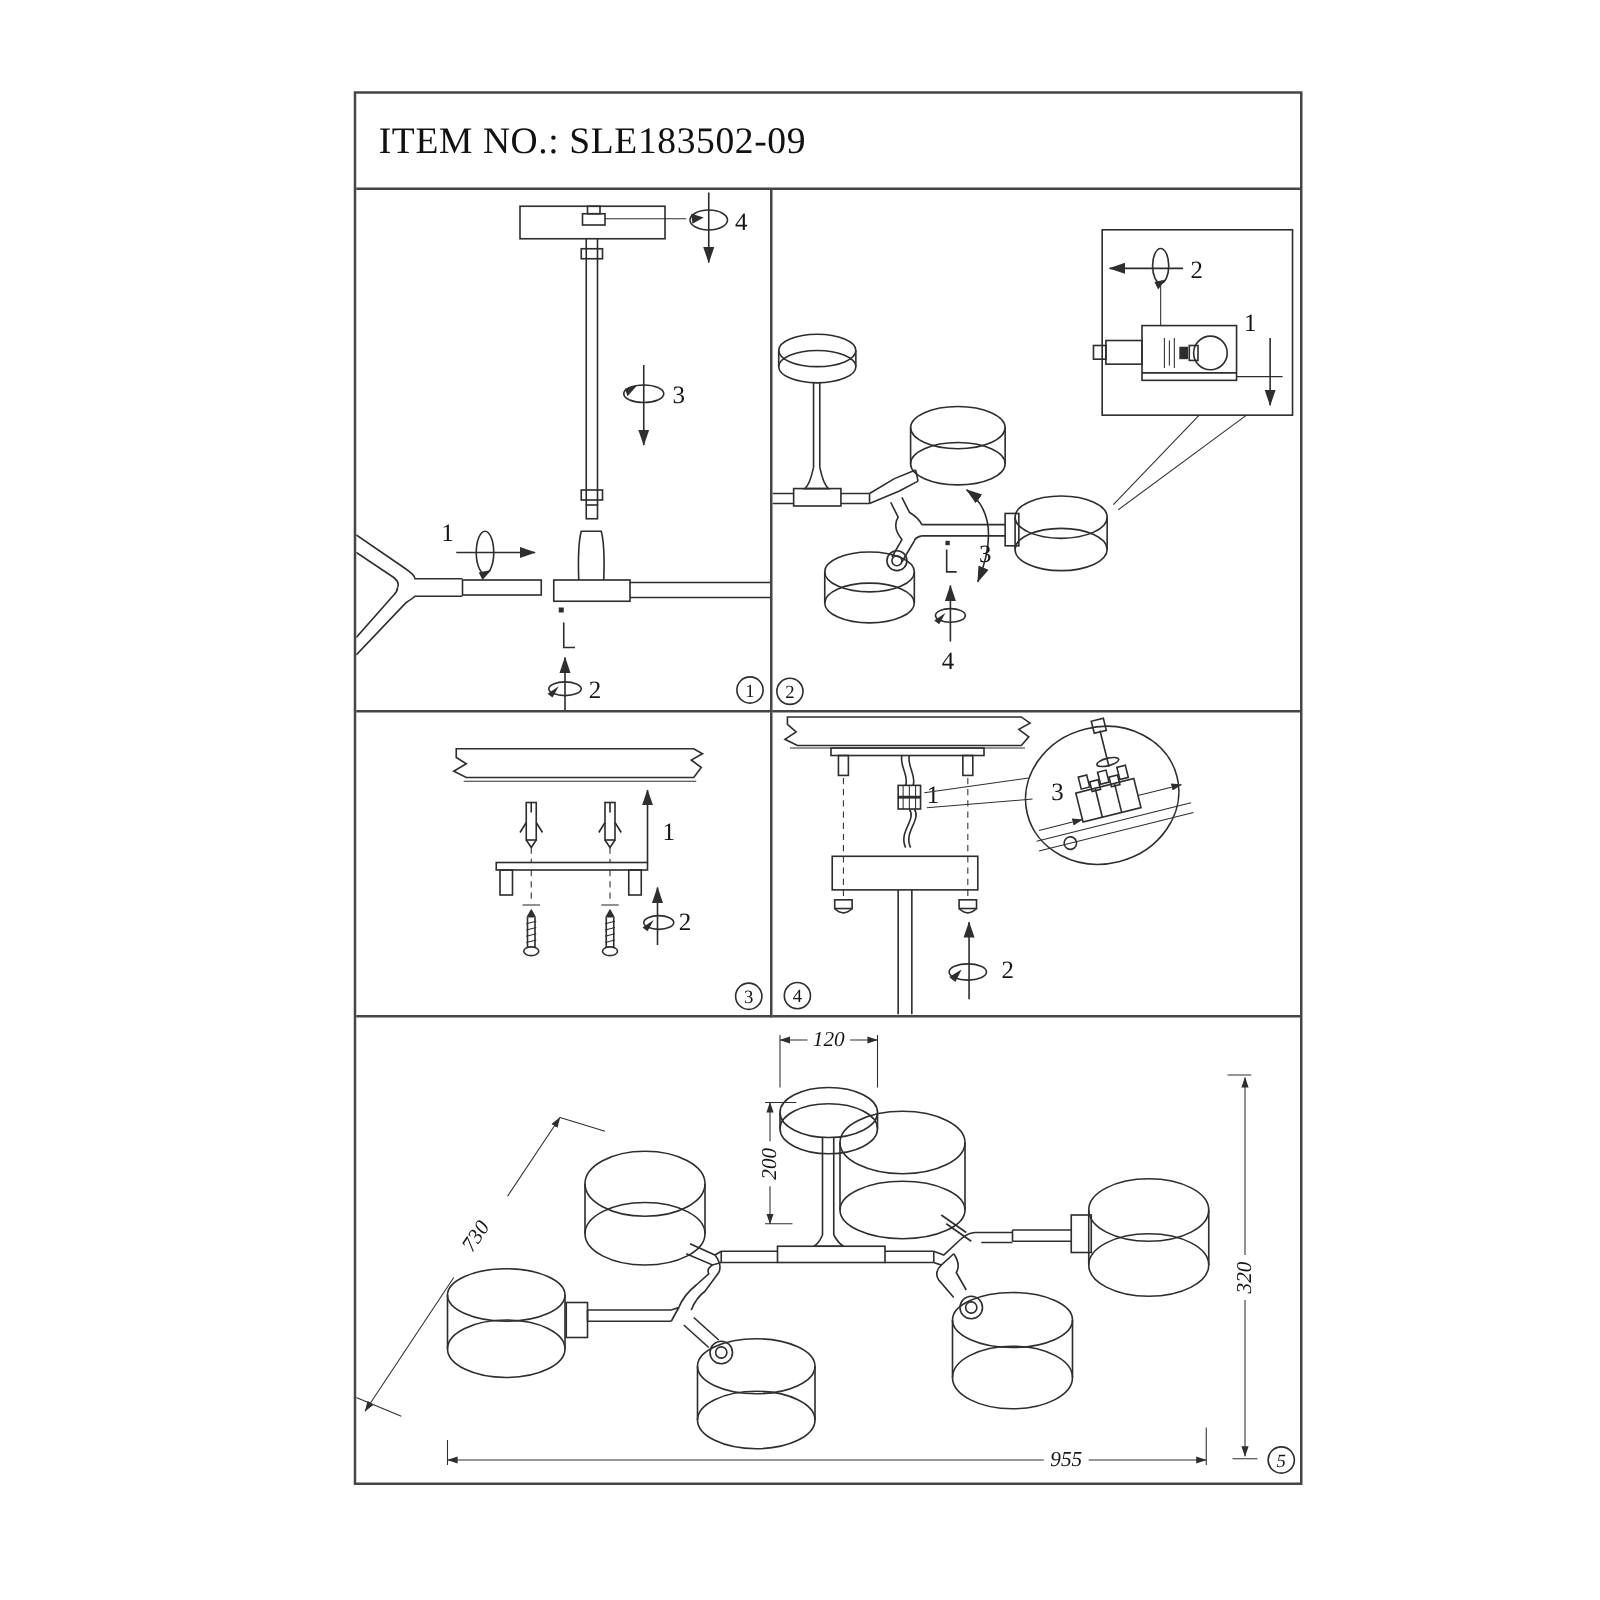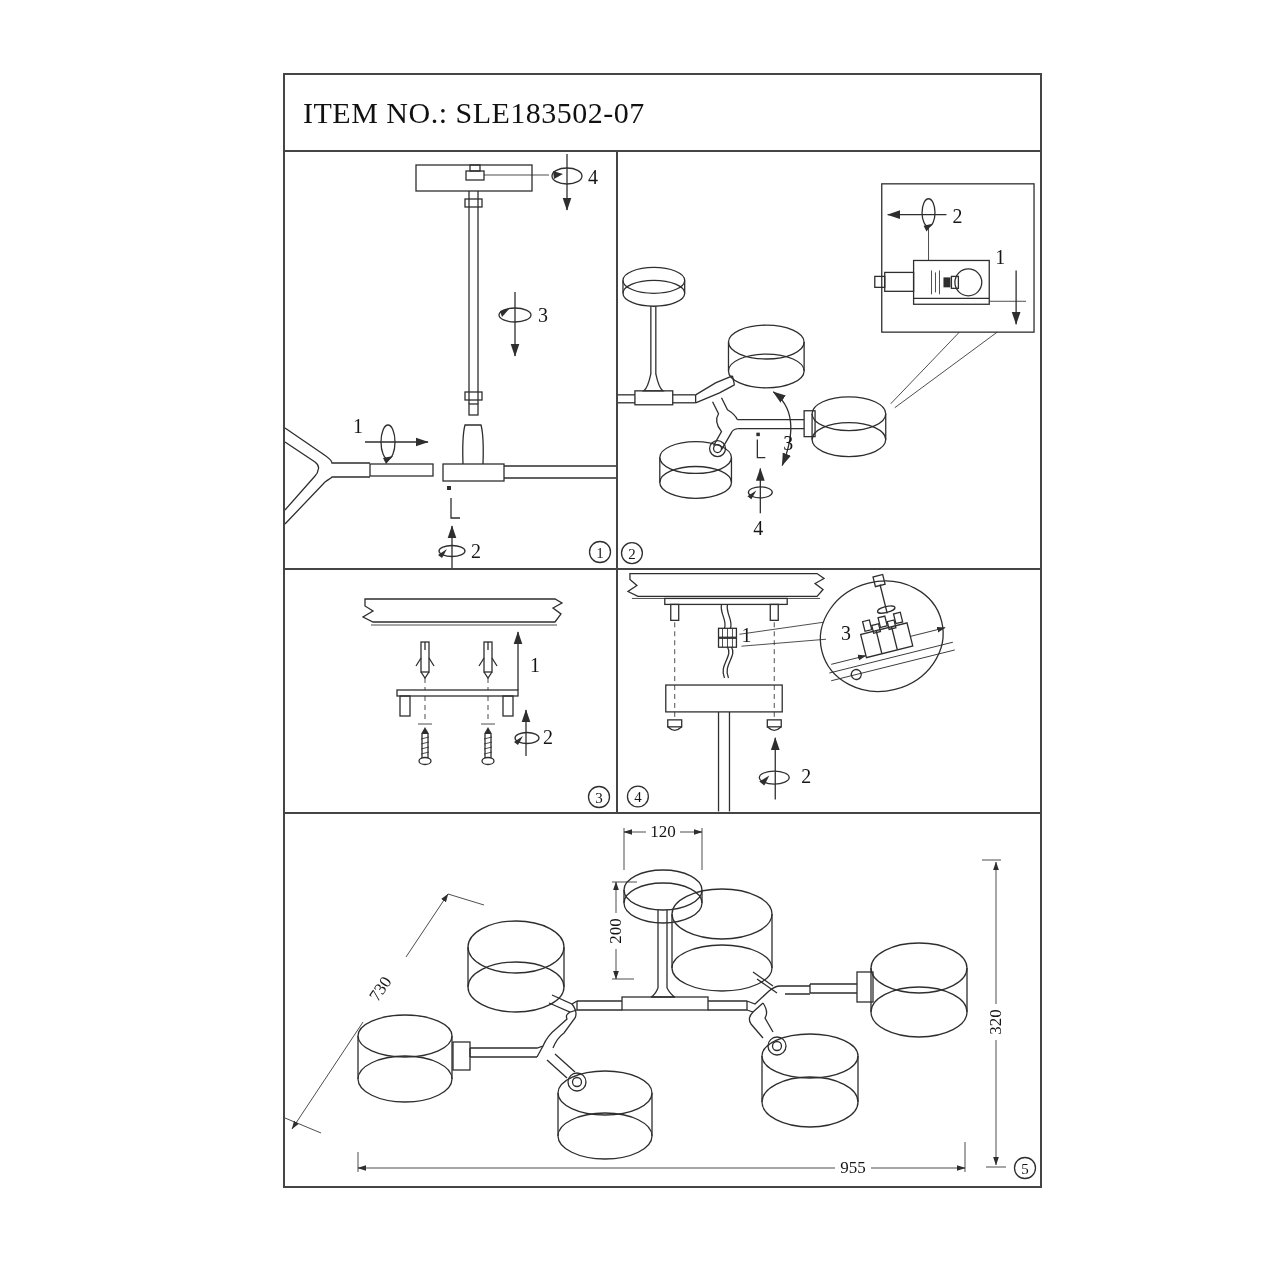--- a/index.html
+++ b/index.html
@@ -11,21 +11,21 @@
           display:flex;align-items:center;padding-left:18px;}
   .header span{font-size:30px;color:#111;letter-spacing:.5px;}
   .row{display:flex;}
   .row1{height:418px;}
   .row2{height:244px;}
   .row3{height:372px;}
   .panel{box-sizing:border-box;position:relative;}
   .pL{width:333px;border-right:2px solid #454545;}
   .pR{flex:1;}
   .row1 .panel, .row2 .panel{border-bottom:2px solid #454545;}
-  .row3 .panel{width:100%;}
+  .row3 .panel{width:100%;font-style:italic;}
   svg{display:block;width:100%;height:100%;}
   .ln{stroke:#2e2e2e;stroke-width:1.3;fill:none;}
   .lt{stroke:#2e2e2e;stroke-width:.85;fill:none;}
   .dsh{stroke:#2e2e2e;stroke-width:.85;fill:none;stroke-dasharray:5 4;}
   .fl{fill:#2e2e2e;stroke:none;}
   .wbg{fill:#ffffff;stroke:none;}
   text{fill:#161616;}
   .lbl{font-size:20px;}
   .dim{font-size:17px;}
   .circ{font-size:15px;text-anchor:middle;}
@@ -43,21 +43,21 @@
     </pattern>
     <pattern id="thr" width="4" height="3.2" patternUnits="userSpaceOnUse">
       <path d="M0,1 H4 M0,2.6 H4" stroke="#2e2e2e" stroke-width="0.6"></path>
     </pattern>
   </defs>
 </svg>
 
 <div class="frame">
 
   <div class="header">
-    <span>ITEM NO.: SLE183502-07</span>
+    <span>ITEM NO.: SLE183502-09</span>
   </div>
 
   <div class="row row1">
 
     <div class="panel pL">
       <svg viewBox="0 0 331 416">
         <g>
           <rect class="ln" x="131" y="13" width="116" height="26"></rect>
           <rect class="ln" x="181" y="19" width="18" height="9"></rect>
           <rect class="ln" x="185" y="13" width="10" height="6"></rect>

